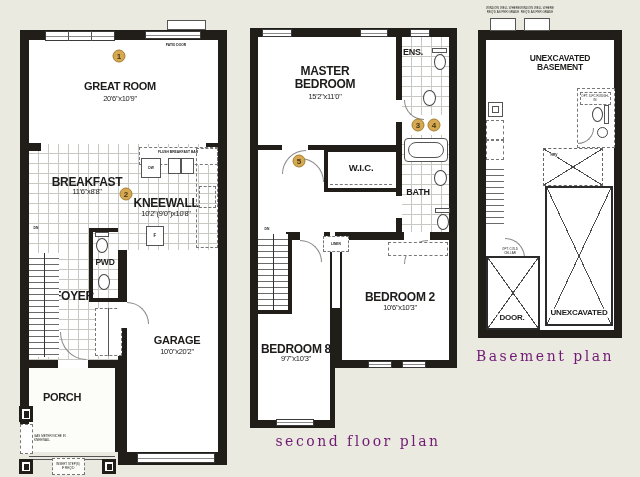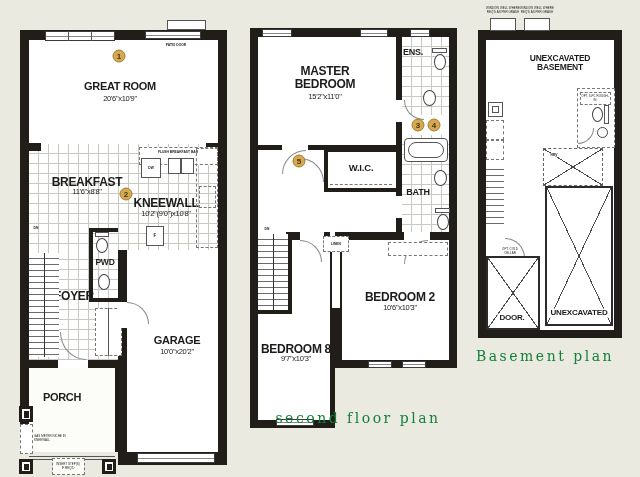--- a/index.html
+++ b/index.html
@@ -43,21 +43,21 @@
   .sm{font-weight:700;font-size:8.5px;letter-spacing:-.2px}
   .tiny{font-size:6px;font-weight:600;transform:translate(-50%,-50%) scale(.75)}
   .micro{font-size:6px;font-weight:600;transform:translate(-50%,-50%) scale(.55)}
   .microwrap{font-size:6px;font-weight:500;white-space:normal;width:64px;line-height:1.15;
     transform:translate(-50%,-50%) scale(.5)}
   .chip{background:#fff;padding:0 2px}
   .marker{position:absolute;width:13px;height:13px;border-radius:50%;transform:translate(-50%,-50%);
     background:#D5A851;border:1px solid #A37E2E;color:#473711;font-size:8px;font-weight:700;
     display:flex;align-items:center;justify-content:center}
   .caption{position:absolute;transform:translate(-50%,-50%);font-family:"DejaVu Serif",serif;
-    font-size:14px;letter-spacing:2.5px;color:#15803d;white-space:nowrap}
+    font-size:14px;letter-spacing:2.5px;color:#701a75;white-space:nowrap}
 </style>
 </head>
 <body>
 
 <div id="stage">
 
   <div>
     <div class="wall" style="left:20px;top:30px;width:207px;height:422px"></div>
 
     <div class="rm" style="left:29px;top:40px;width:189px;height:104px"></div>
@@ -201,21 +201,21 @@
     <div class="lbl dims" style="left:400px;top:308px">10'6"x10'3"</div>
     <div class="lbl name" style="left:296px;top:349px">BEDROOM 8</div>
     <div class="lbl dims" style="left:296px;top:359px">9'7"x10'3"</div>
 
     <div class="win" style="left:262px;top:29px;width:30px;height:8px"></div>
     <div class="win" style="left:360px;top:29px;width:28px;height:8px"></div>
     <div class="win" style="left:410px;top:29px;width:20px;height:8px"></div>
     <div class="win" style="left:368px;top:361px;width:24px;height:7px"></div>
     <div class="win" style="left:402px;top:361px;width:24px;height:7px"></div>
     <div class="win" style="left:276px;top:419px;width:38px;height:7px"></div>
-    <div class="caption" style="left:358px;top:418px">second floor plan</div>
+    <div class="caption" style="left:358px;top:441px">second floor plan</div>
   </div>
 
   <div>
     <div class="wall" style="left:478px;top:30px;width:144px;height:308px"></div>
     <div class="rm" style="left:486px;top:40px;width:128px;height:290px"></div>
 
     <div class="box" style="left:490px;top:18px;width:26px;height:13px"></div>
     <div class="box" style="left:524px;top:18px;width:26px;height:13px"></div>
     <div class="lbl microwrap" style="left:503px;top:10px;width:70px">WINDOW WELL WHERE REQ'D AS PER GRADE</div>
     <div class="lbl microwrap" style="left:537px;top:10px;width:70px">WINDOW WELL WHERE REQ'D AS PER GRADE</div>

